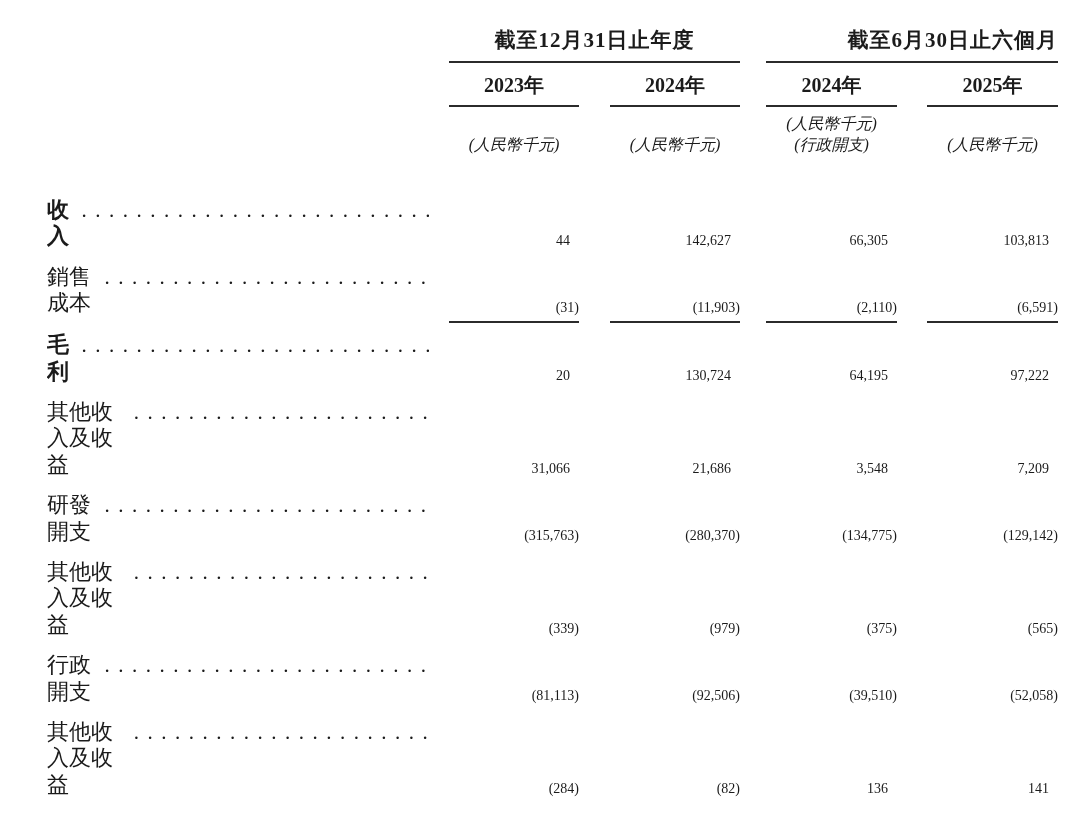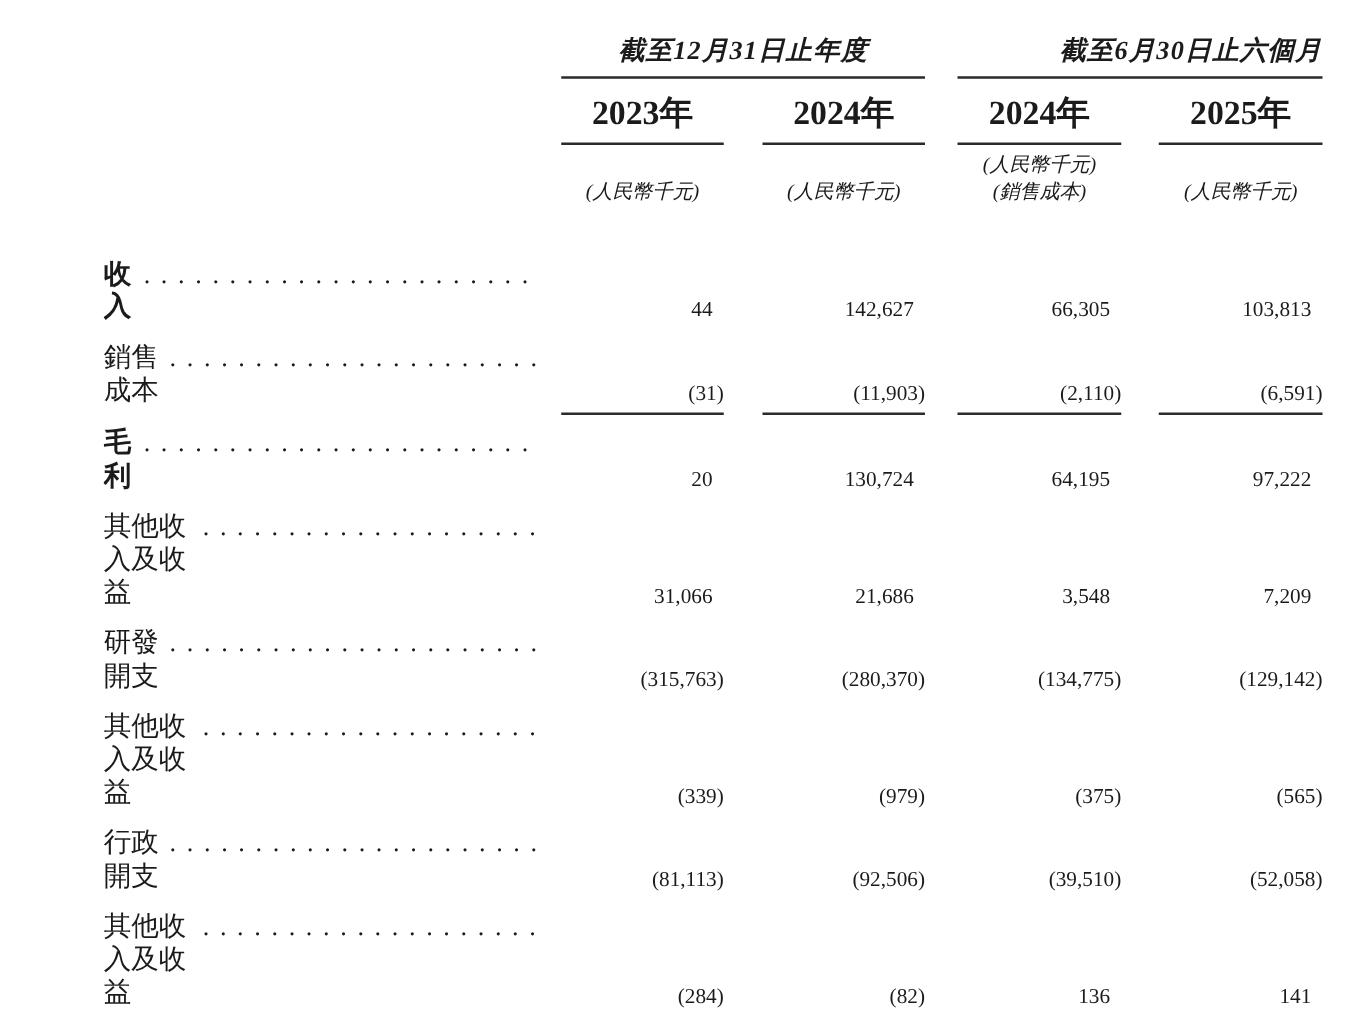--- a/index.html
+++ b/index.html
@@ -21,29 +21,28 @@
 
   
   .grp {
     text-align: center;
     font-weight: bold;
     font-size: 21px;
     line-height: 1.15;
     padding-bottom: 9px;
     border-bottom: 2px solid #2b2b2b;
     letter-spacing: 1px;
-    font-style: italic;
   }
   .grp1 { grid-column: 3 / 6; }
   .grp2 { grid-column: 7 / 10; text-align: right; }
 
   .yr {
     text-align: center;
     font-weight: bold;
-    font-size: 27px;
+    font-size: 20px;
     padding: 9px 0 6px 0;
     border-bottom: 2px solid #2b2b2b;
   }
   .unit {
     text-align: center;
     font-style: italic;
     font-size: 16px;
     padding-top: 7px;
     line-height: 1.3;
   }
@@ -55,40 +54,39 @@
   
   .tbody { margin-top: 34px; }
   .brow .lbl {
     grid-column: 1;
     display: flex;
     align-items: baseline;
     font-size: 22px;
     line-height: 1.2;
     padding: 7px 0;
     overflow: hidden;
-    margin-left: 36px;
   }
   .brow.bold .lbl-text { font-weight: bold; }
   .lead {
     flex: 1 1 auto;
     overflow: hidden;
     white-space: nowrap;
     margin-left: 8px;
     min-width: 0;
   }
   .lead::after {
     content: "..........................................";
     letter-spacing: 8.5px;
     font-size: 21px;
     font-weight: normal;
     color: #1b1b1b;
   }
   .val {
     text-align: right;
-    font-size: 17px;
+    font-size: 14px;
     line-height: 1.2;
     padding: 7px 0;
     white-space: nowrap;
   }
   .val.np { padding-right: 9px; } 
 
   
   .rrow { margin-top: -2px; margin-bottom: 2px; }
   .rrow .ln { border-top: 2px solid #2b2b2b; height: 0; }
 </style>
@@ -107,21 +105,21 @@
     <div class="yr c2">2024年</div>
     <div class="yr c3">2024年</div>
     <div class="yr c4">2025年</div>
   </div>
 
   <div class="grid">
     <div class="unit c1">(人民幣千元)</div>
     <div class="unit c2">(人民幣千元)</div>
     <div class="unit c3">
       <div>(人民幣千元)</div>
-      <div>(銷售成本)</div>
+      <div>(行政開支)</div>
     </div>
     <div class="unit c4">(人民幣千元)</div>
   </div>
 
   <div class="tbody" id="tbody">
       <div class="grid brow bold">
     <div class="cell lbl">
       <span class="lbl-text">收入</span>
       <span class="lead"></span>
     </div>

